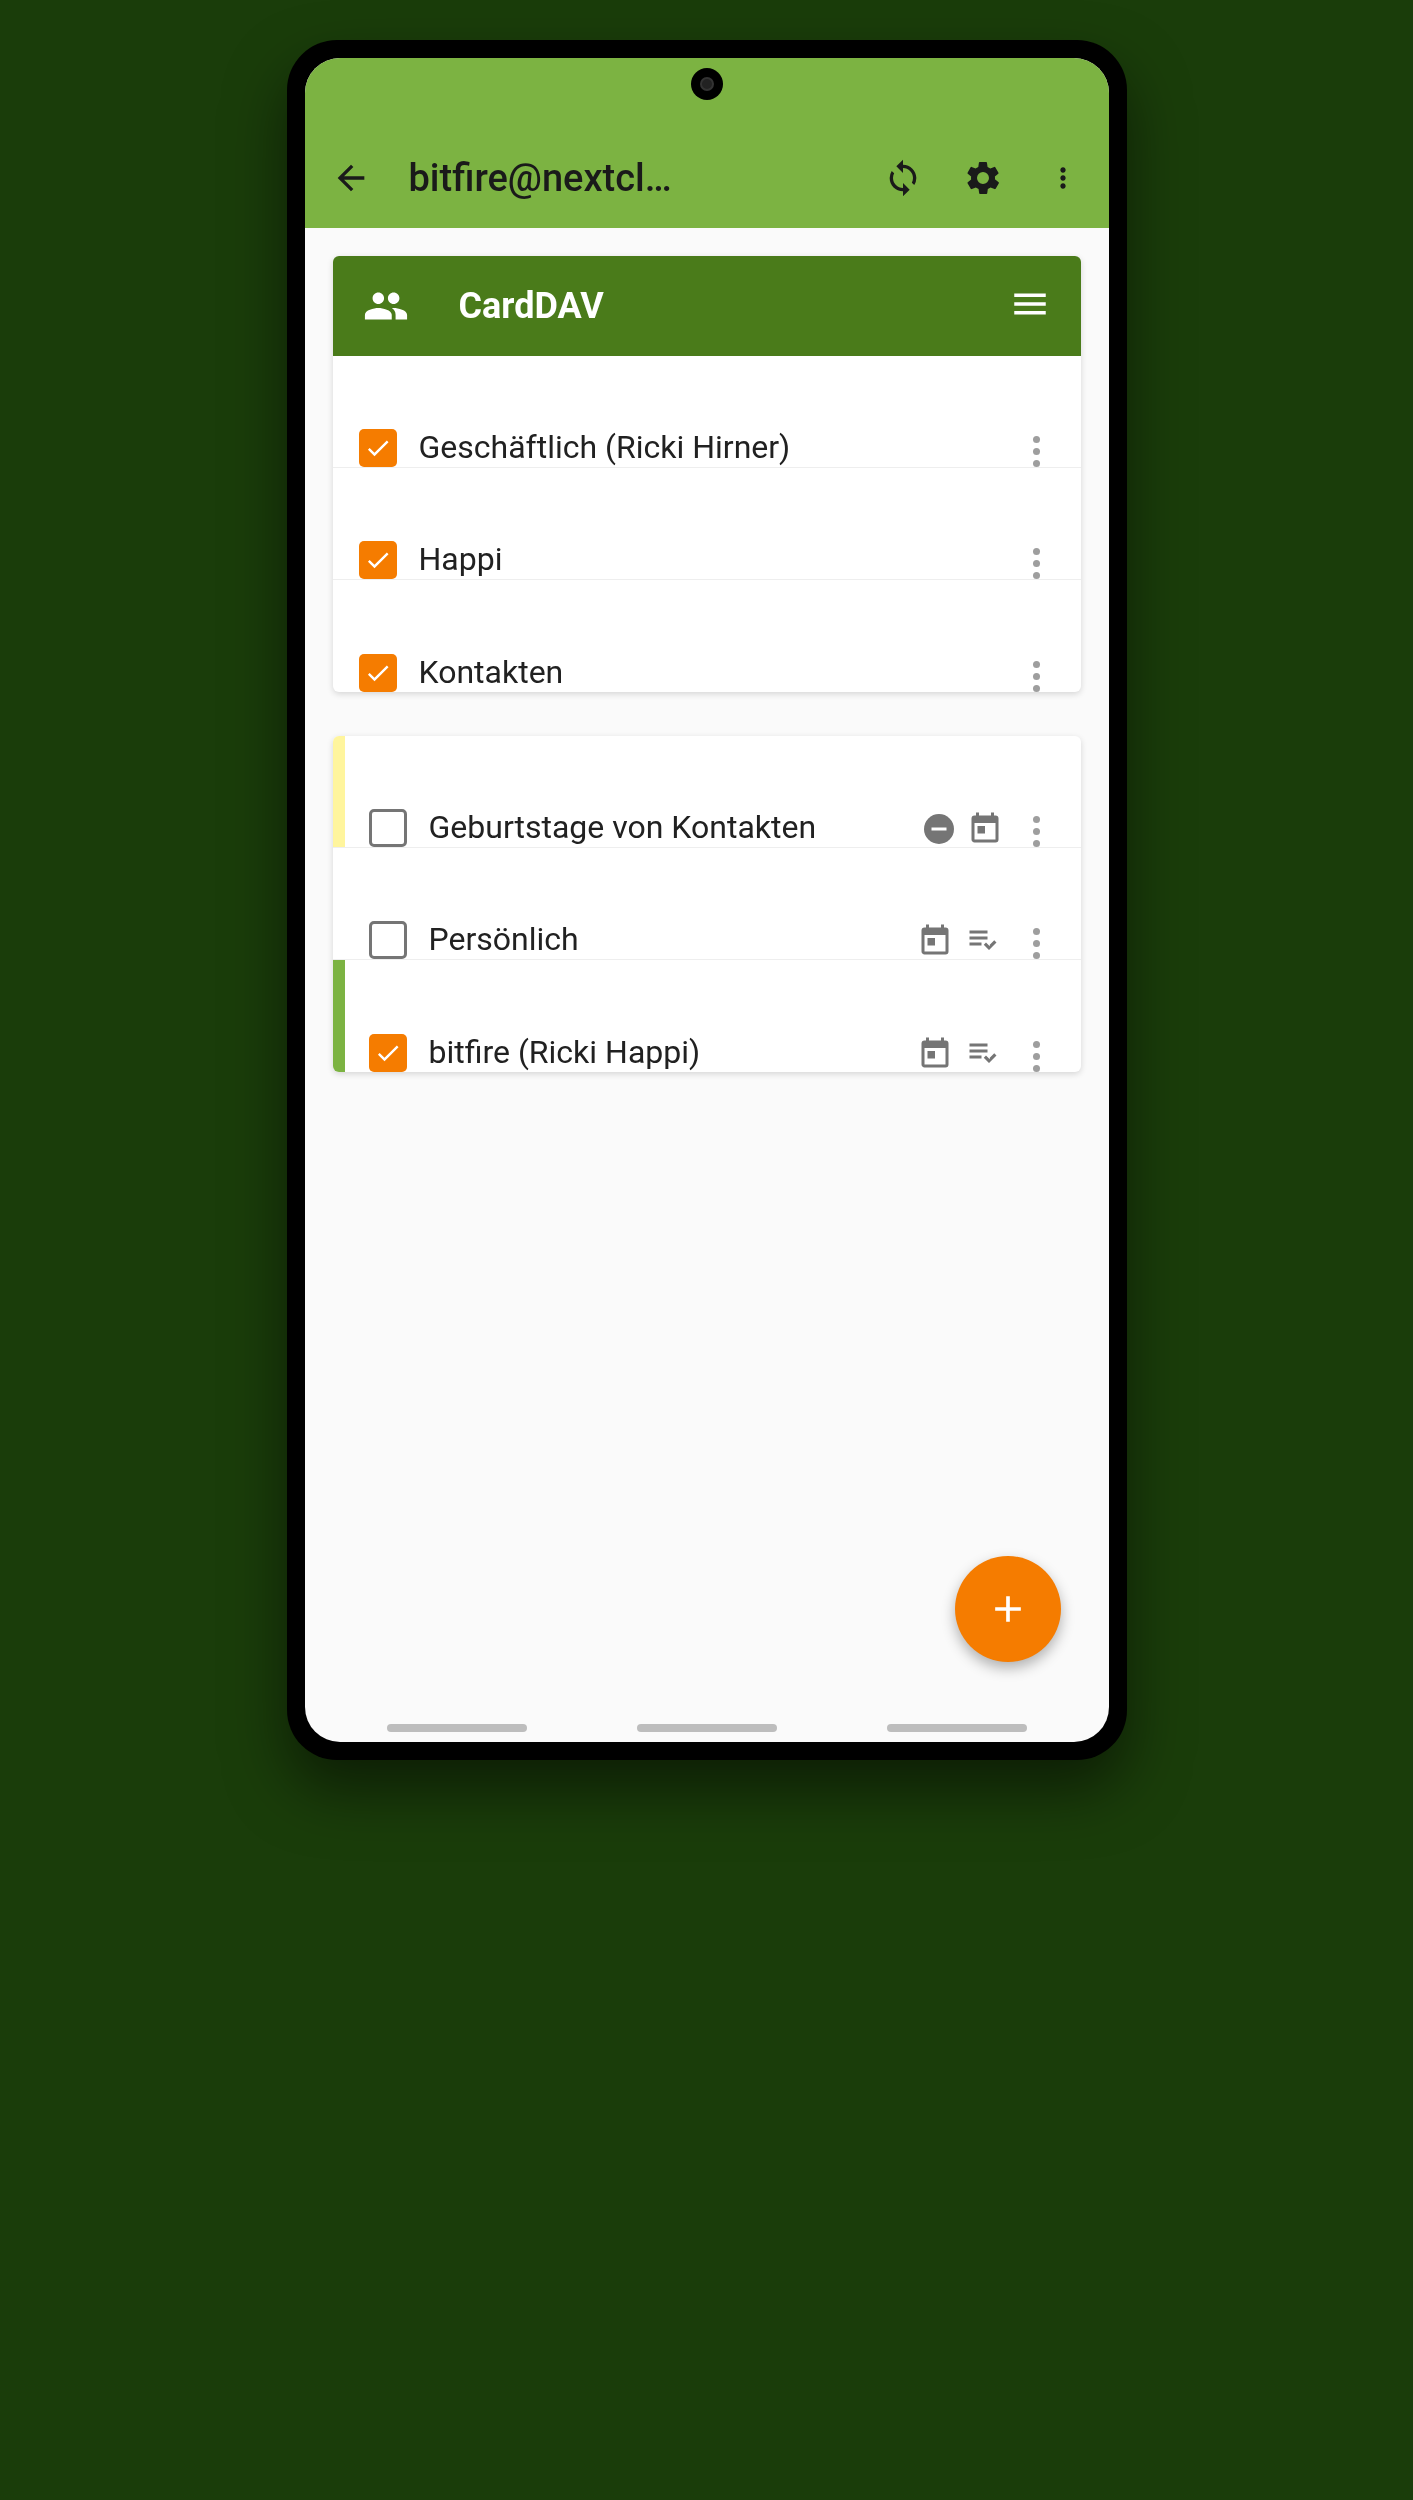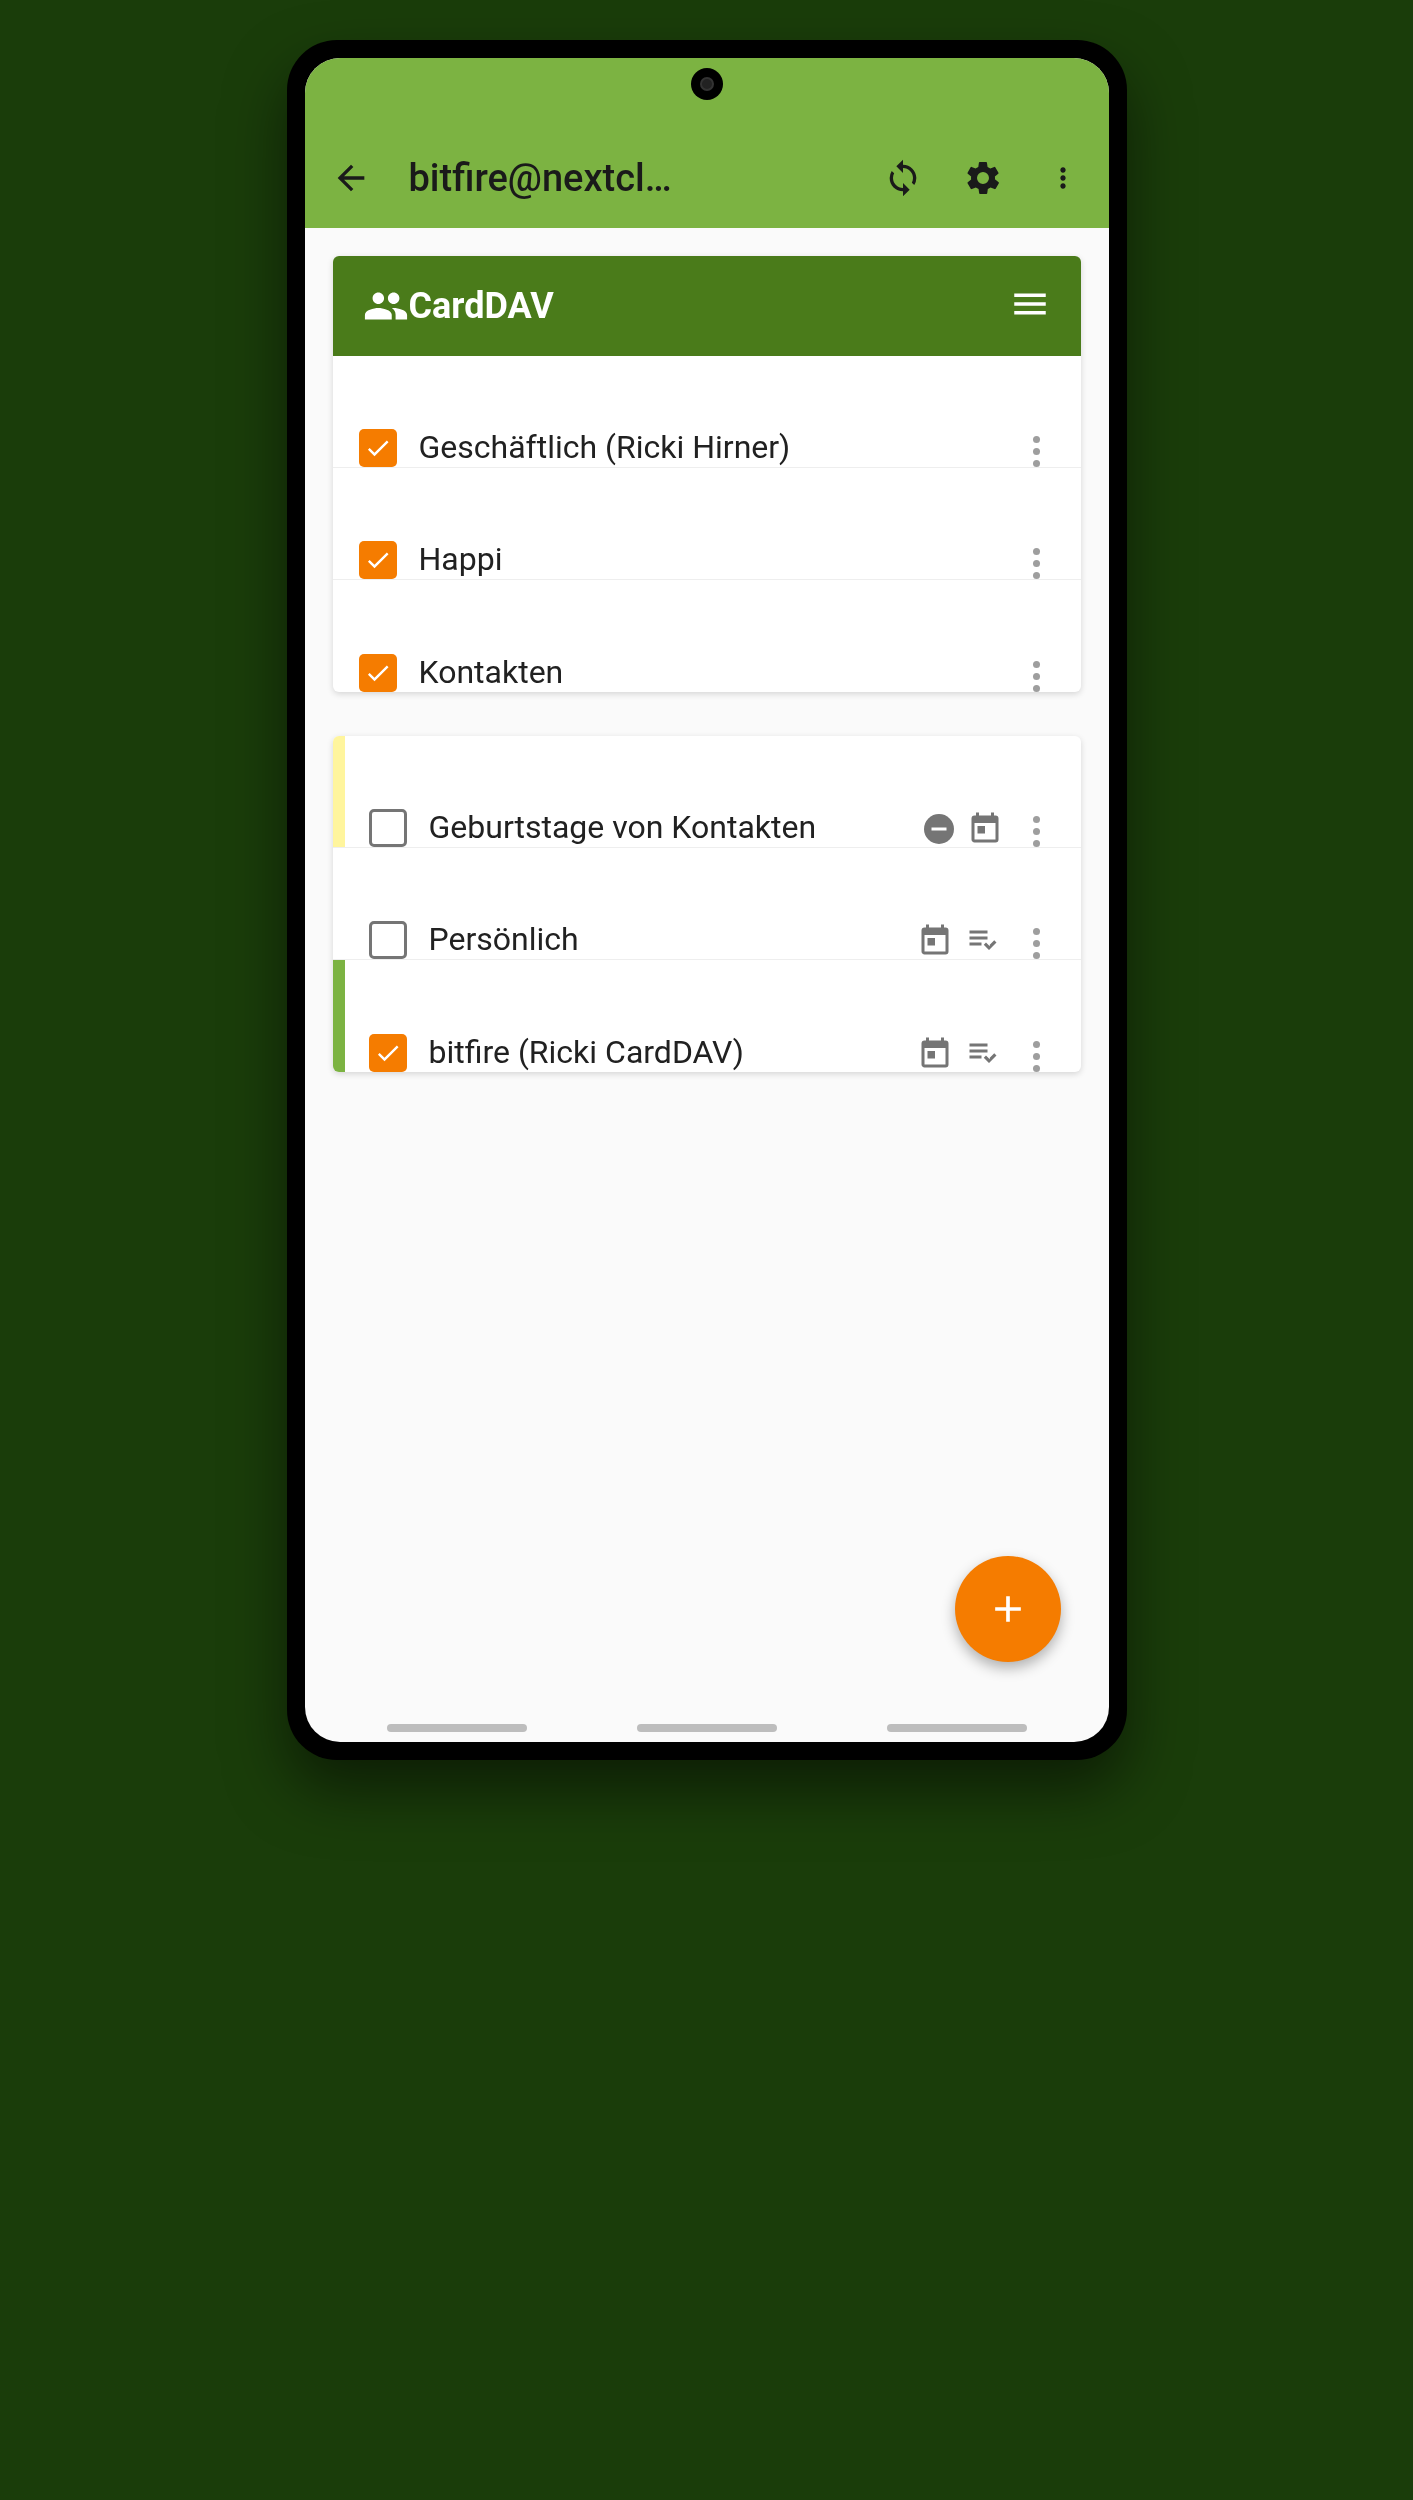--- a/index.html
+++ b/index.html
@@ -84,20 +84,21 @@
       box-shadow: 0 2px 6px rgba(0,0,0,0.15);
       margin-bottom: 44px;
       overflow: hidden;
     }
     .card-header {
       background: #4a7b1a;
       height: 100px;
       display: flex;
       align-items: center;
       padding: 0 30px;
+      gap: 50px;
     }
     .card-header-title {
       color: #fff;
       font-size: 36px;
       font-weight: 700;
     }
     .card-header-menu { margin-left: auto; }
     .list-item {
       display: flex;
       align-items: flex-end;
@@ -312,21 +313,21 @@
             </div>
         </div>
 
         <div class="list-item caldav-item">
           <div class="color-bar" style="background:#7cb342"></div>
           <div class="checkbox checked">
             <svg width="28" height="28" viewBox="0 0 24 24">
                 <path fill="#fff" d="M9 16.17L4.83 12l-1.42 1.41L9 19 21 7l-1.41-1.41z"></path>
               </svg>
           </div>
-          <div class="item-label">bitfire (Ricki CardDAV)</div>
+          <div class="item-label">bitfire (Ricki Happi)</div>
           <div class="item-icons">
             <svg width="36" height="36" viewBox="0 0 24 24">
                 <path fill="#757575" d="M19 3h-1V1h-2v2H8V1H6v2H5a2 2 0 00-2 2v14c0 1.1.9 2 2 2h14a2 2 0 002-2V5a2 2 0 00-2-2zm0 16H5V8h14v11zM7 10h5v5H7v-5z"></path>
               </svg>
             <svg width="40" height="36" viewBox="0 0 24 24">
                 <path fill="#757575" d="M3 5h12v2H3V5zm0 4h12v2H3V9zm0 4h8v2H3v-2zm13.5 2.5L14 13l-1.5 1.5L16 18l5-5-1.5-1.5-3 3z"></path>
               </svg>
           </div>
           <div class="item-menu">
               <div class="dot"></div>

